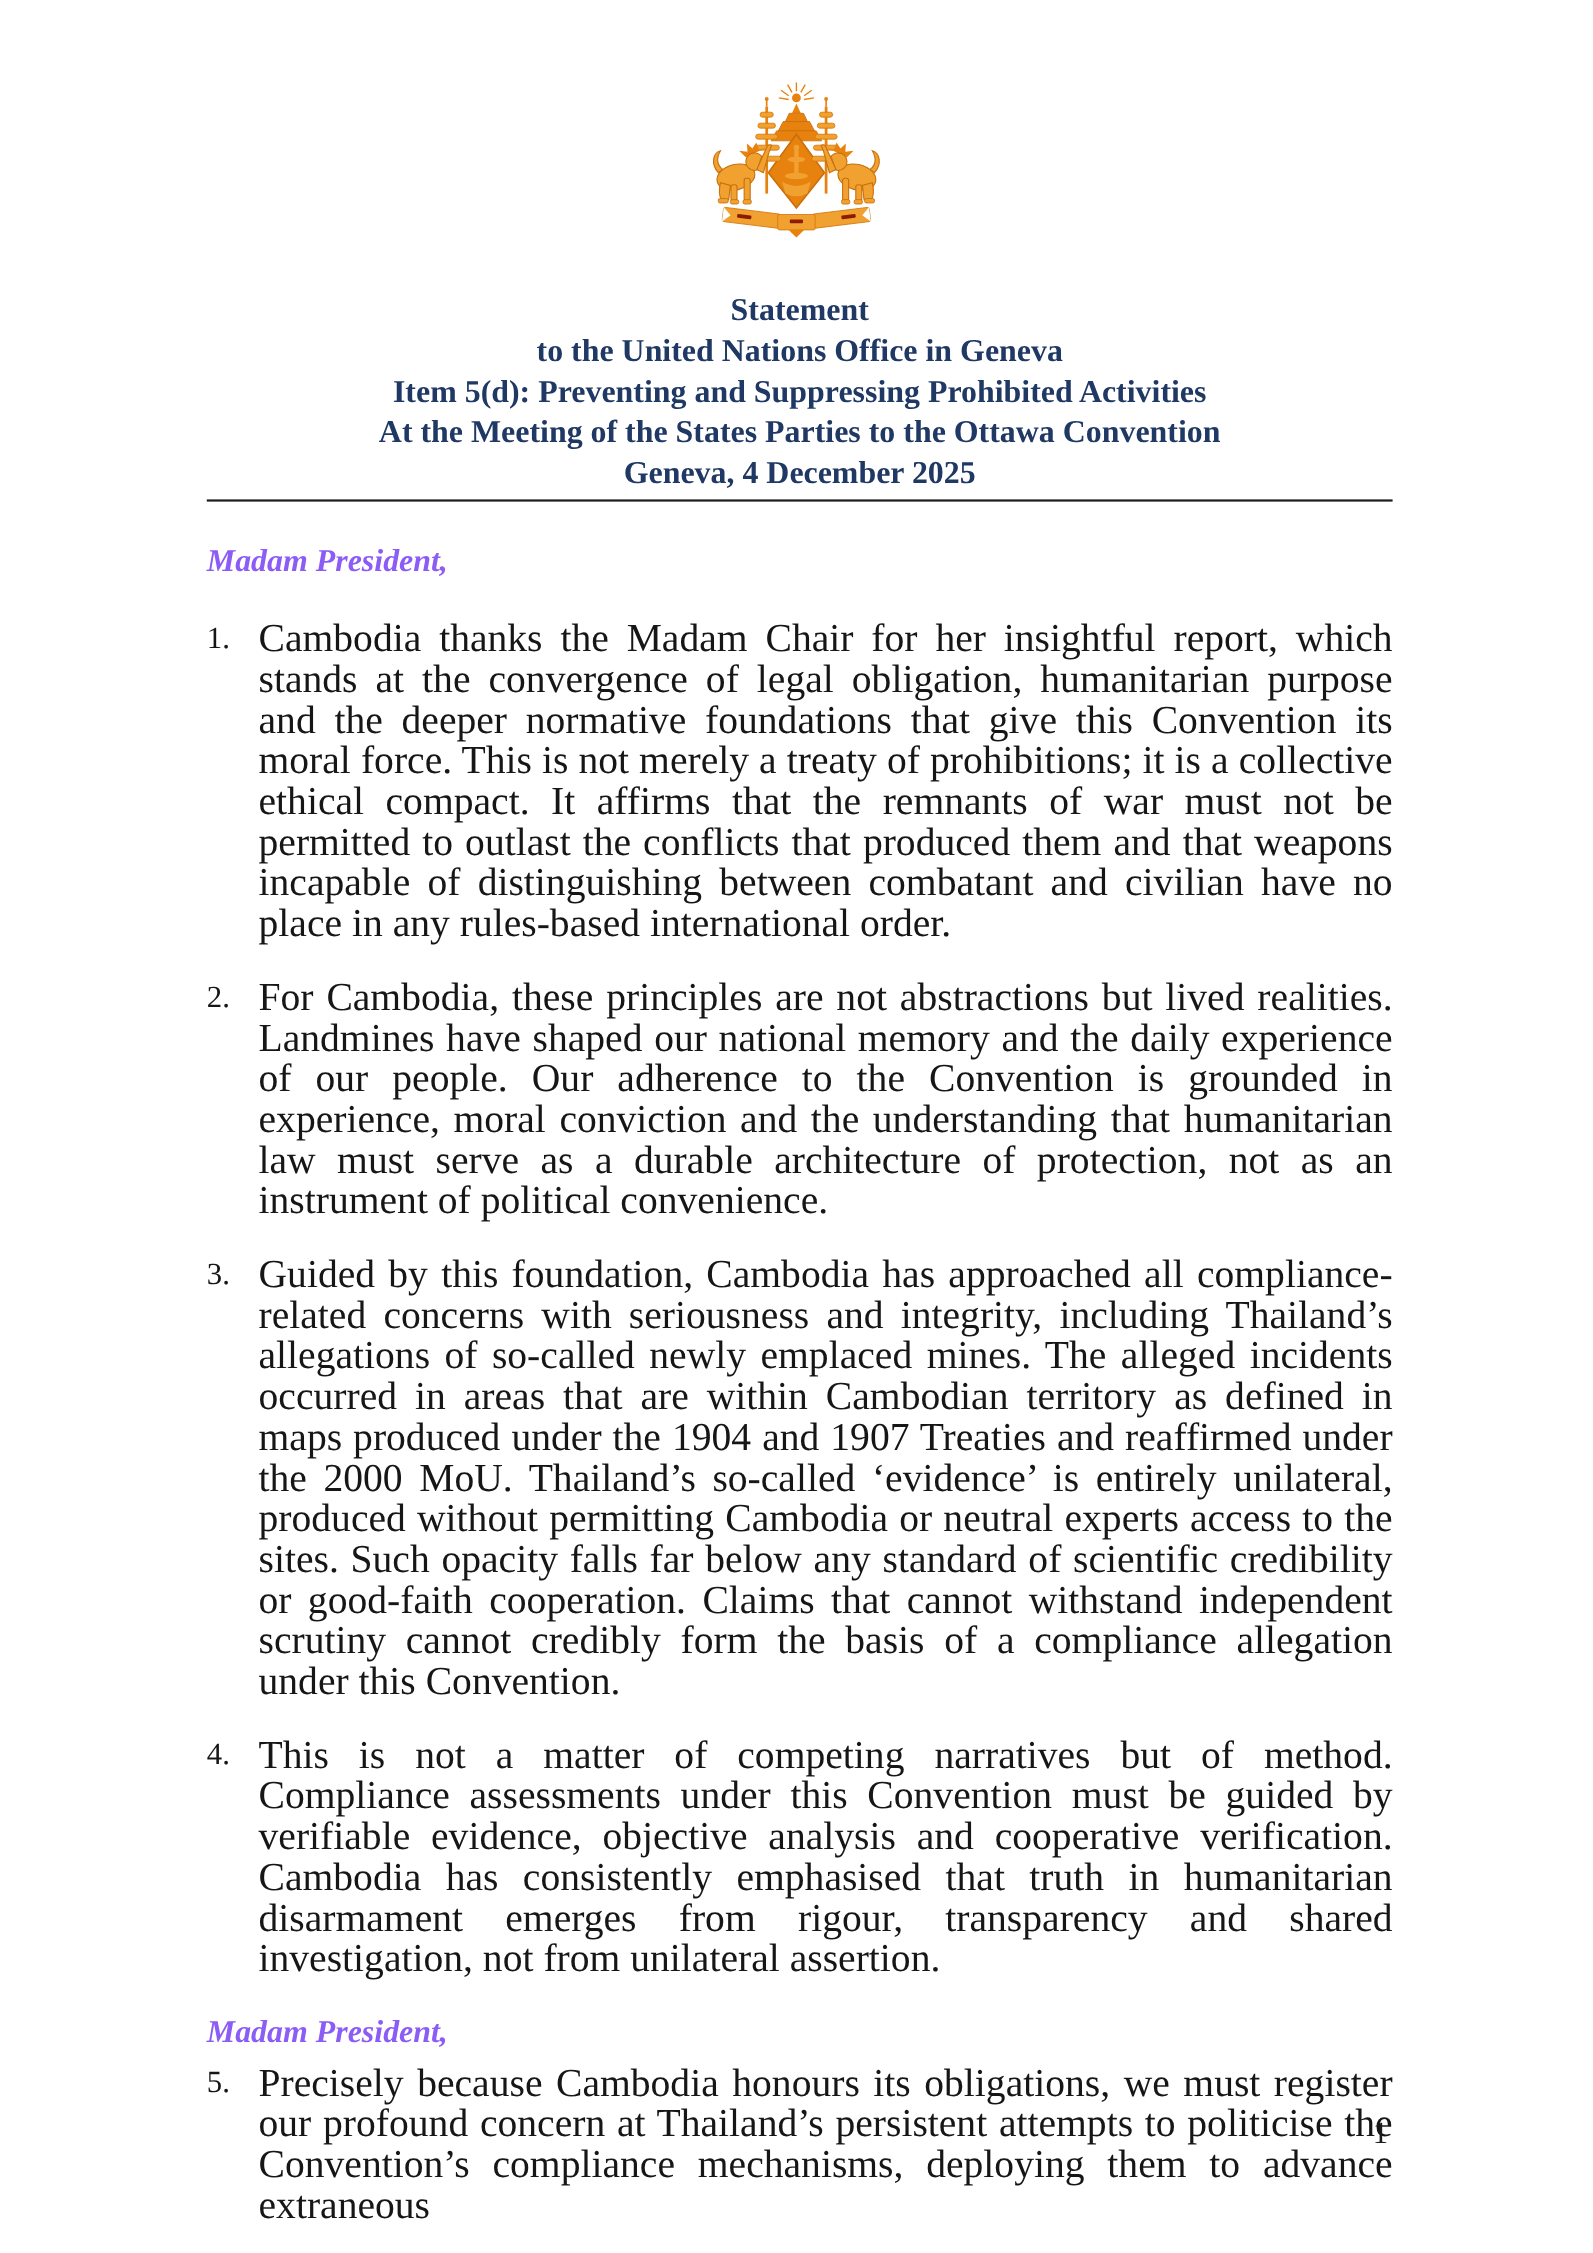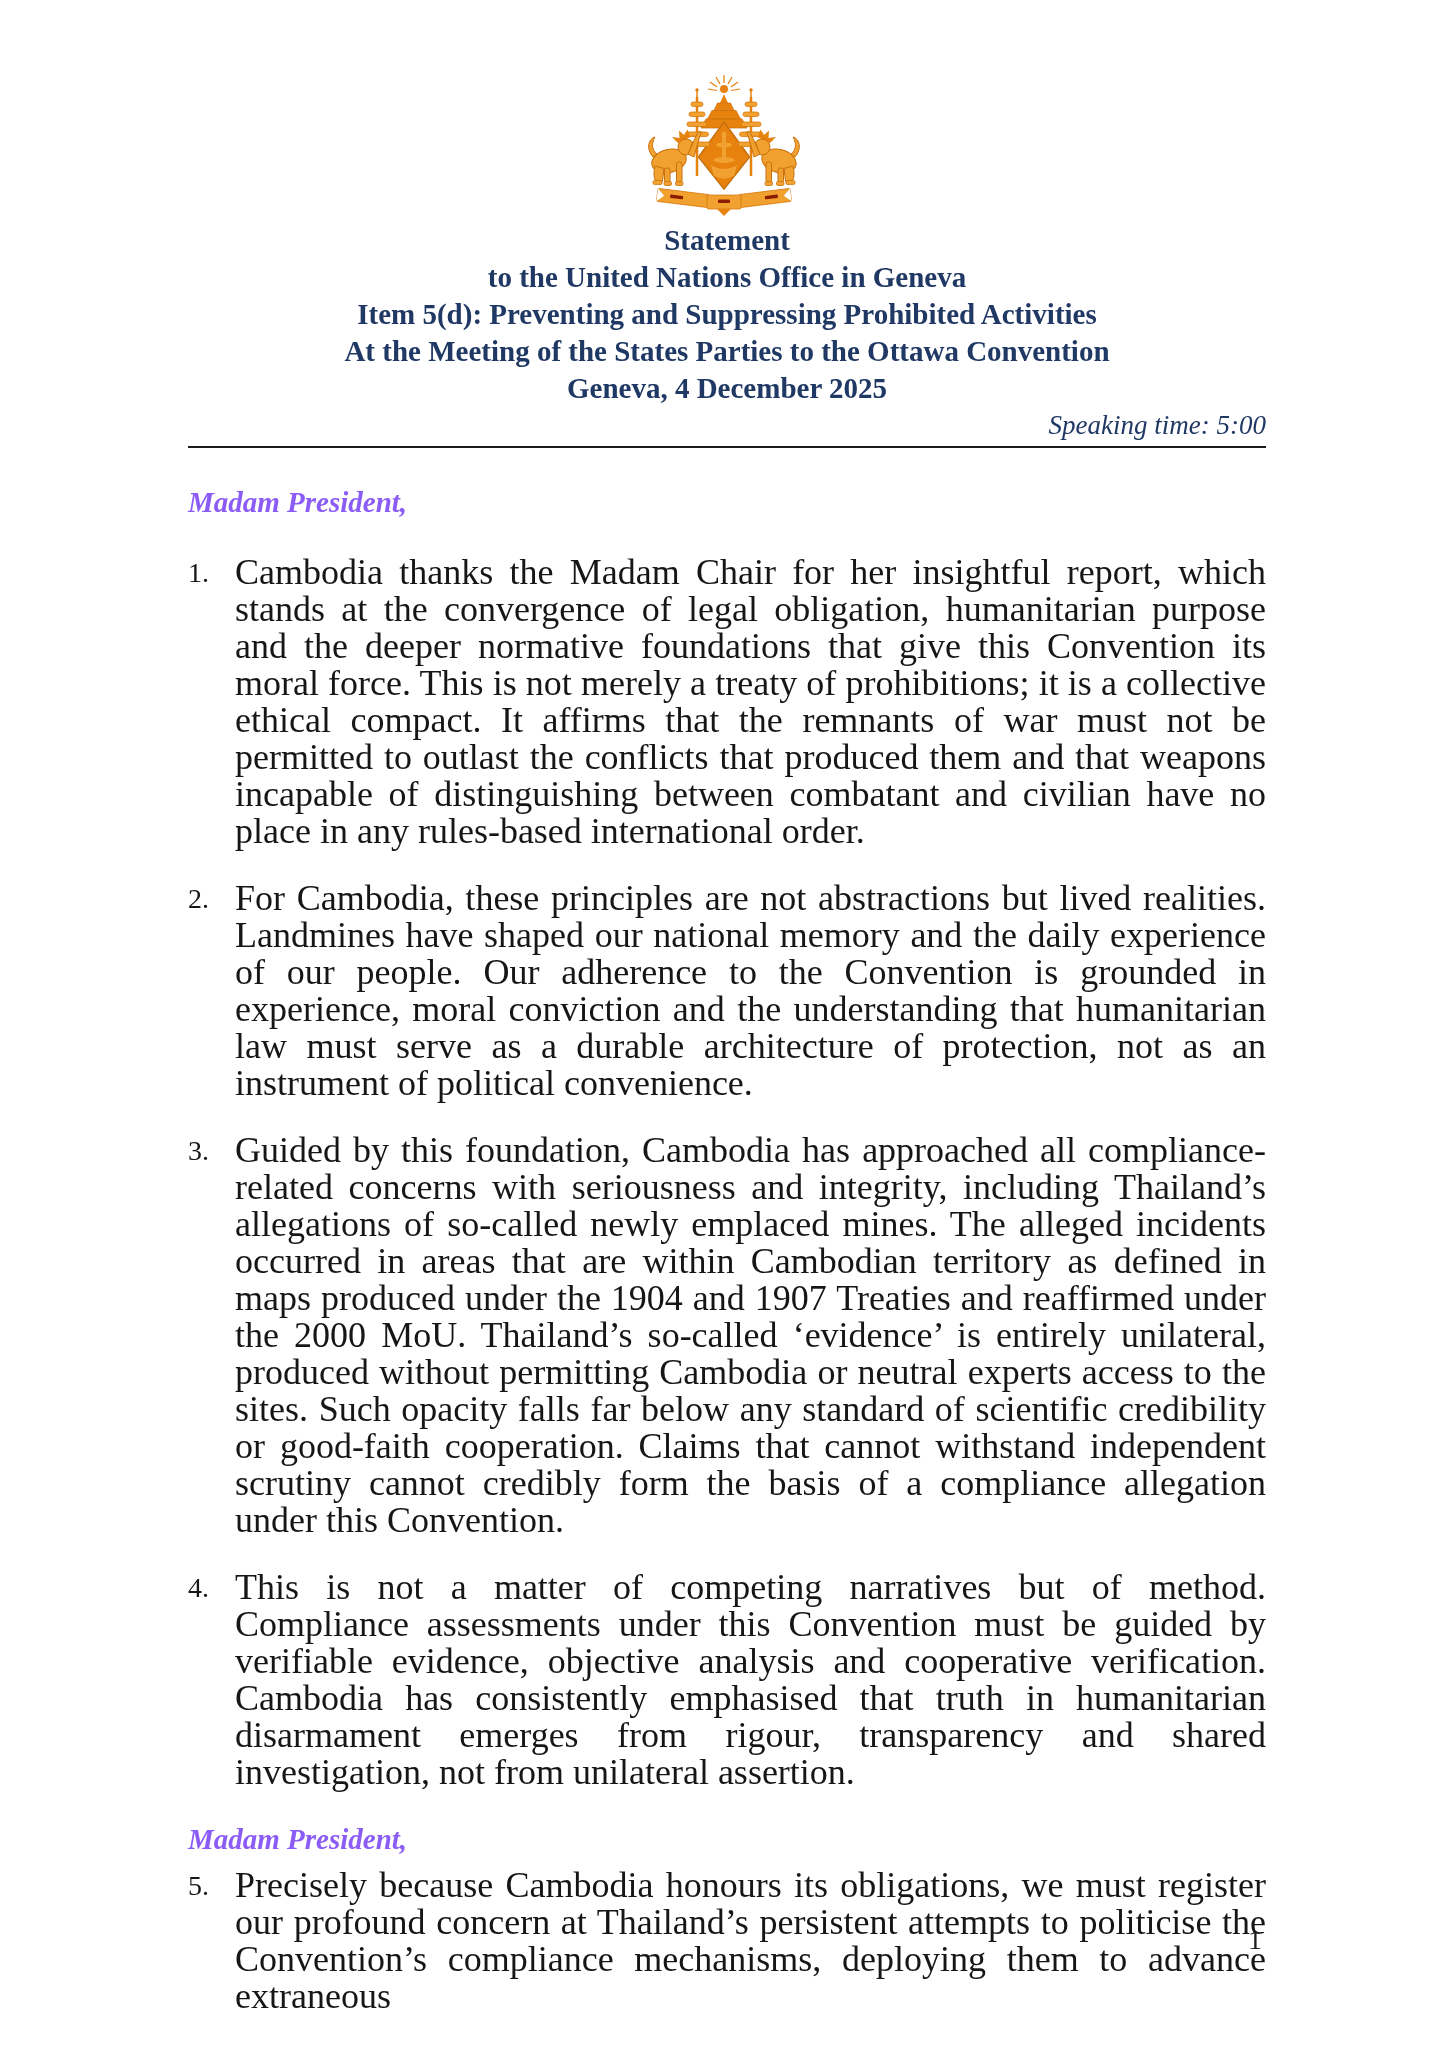--- a/index.html
+++ b/index.html
@@ -15,20 +15,21 @@
   .emblem-wrap {
     padding-top:72px;
     display:flex;
     justify-content:center;
   }
   .content {
     margin-left:188px;
     margin-right:182px;
   }
   .title-block {
+    margin-top:42px;
     text-align:center;
     color:#1F3864;
     font-weight:bold;
     font-size:29px;
     line-height:37px;
   }
   .speaking-time {
     margin-top:2px;
     text-align:right;
     font-style:italic;
@@ -166,21 +167,20 @@
   <div class="content">
 
     <div class="title-block">
       <div>Statement</div>
       <div>to the United Nations Office in Geneva</div>
       <div>Item 5(d): Preventing and Suppressing Prohibited Activities</div>
       <div>At the Meeting of the States Parties to the Ottawa Convention</div>
       <div>Geneva, 4 December 2025</div>
     </div>
 
-    <div class="speaking-time">Speaking time: 5:00</div>
 
     <hr class="rule">
 
     <div class="salutation sal-1">Madam President,</div>
 
     <div class="numbered-list">
 
       <div class="item">
         <div class="num">1.</div>
         <div class="para">Cambodia thanks the Madam Chair for her insightful report, which stands at the convergence of legal obligation, humanitarian purpose and the deeper normative foundations that give this Convention its moral force. This is not merely a treaty of prohibitions; it is a collective ethical compact. It affirms that the remnants of war must not be permitted to outlast the conflicts that produced them and that weapons incapable of distinguishing between combatant and civilian have no place in any rules-based international order.</div>

